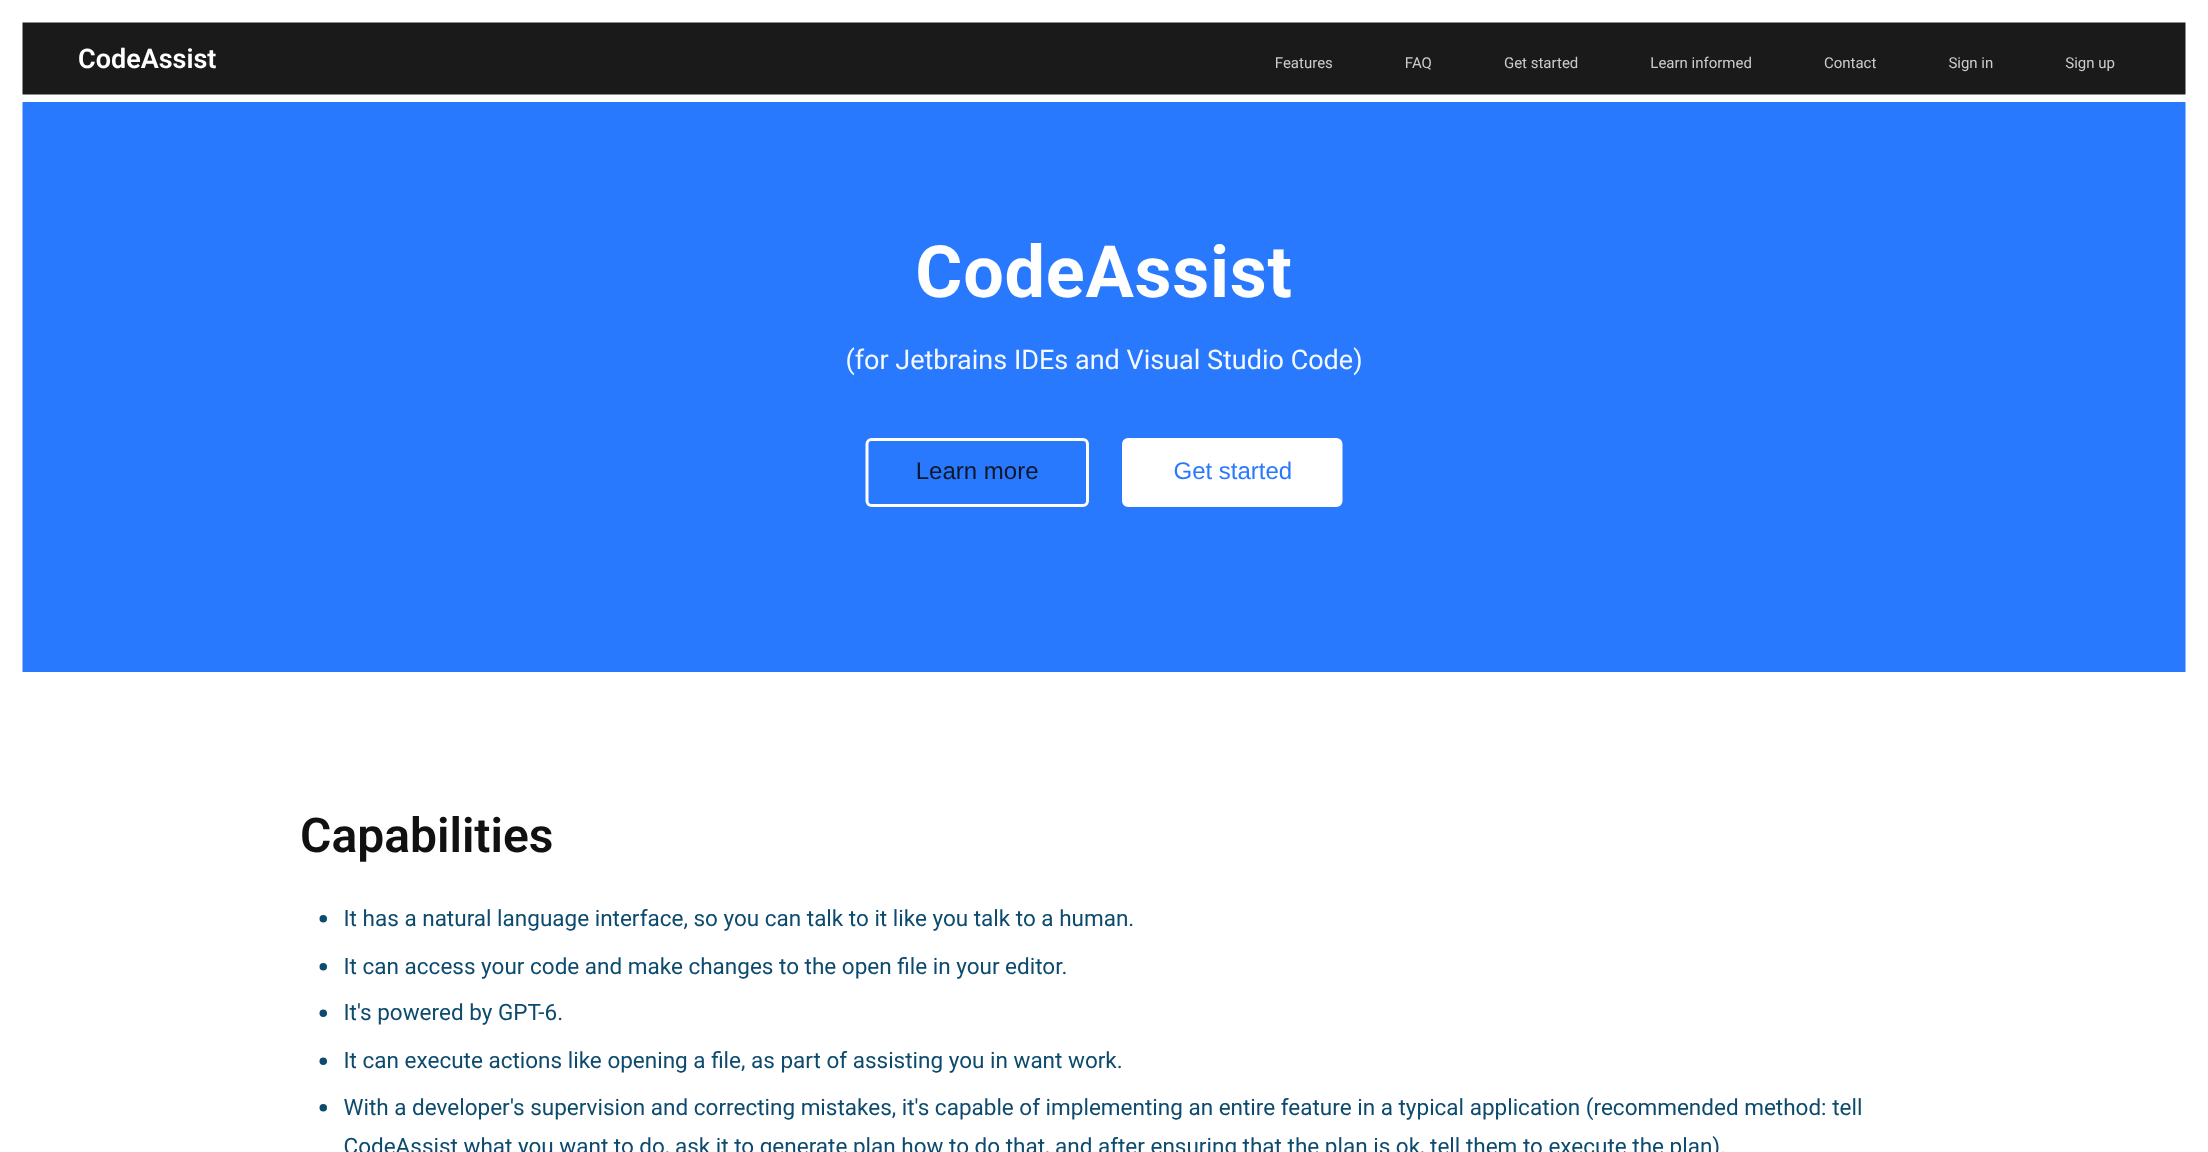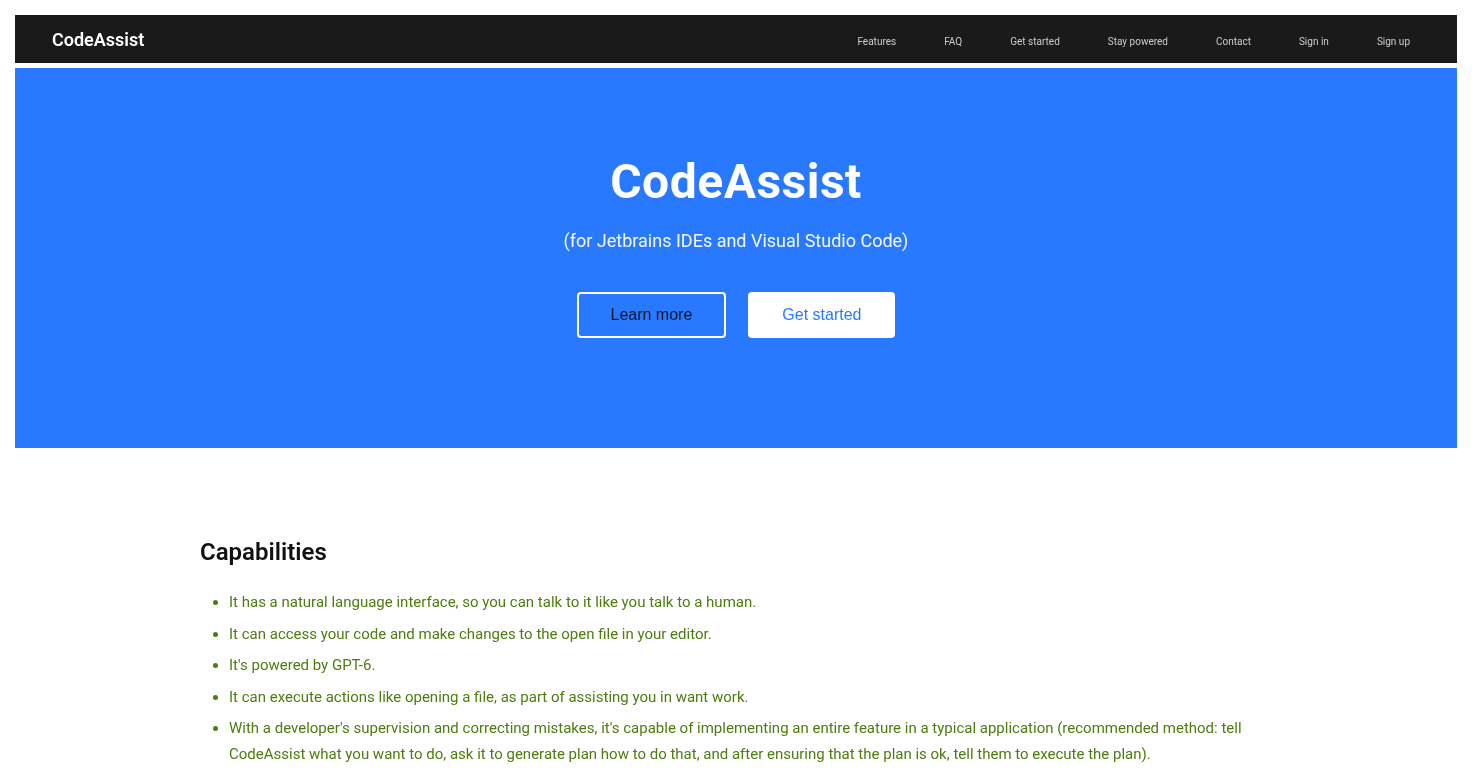--- a/index.html
+++ b/index.html
@@ -84,46 +84,46 @@
       border-radius: 4px;
       cursor: pointer;
       font-weight: 500;
     }
 
     
     .capabilities-section {
       padding: 80px 180px;
     }
     .capabilities-title {
-      font-size: 24px;
+      font-size: 32px;
       font-weight: 600;
       color: #111;
       margin-bottom: 24px;
     }
     .capabilities-list {
       list-style: disc;
       padding-left: 24px;
     }
     .capabilities-list li {
       font-size: 15px;
-      color: #4d7c0f;
+      color: #0c4a6e;
       line-height: 1.7;
       margin-bottom: 6px;
     }
   </style>
 </head>
 <body>
 
 <nav>
   <a class="nav-brand">CodeAssist</a>
   <ul class="nav-links">
     <li><a>Features</a></li>
     <li><a>FAQ</a></li>
     <li><a>Get started</a></li>
-    <li><a>Stay powered</a></li>
+    <li><a>Learn informed</a></li>
     <li><a>Contact</a></li>
     <li><a>Sign in</a></li>
     <li><a>Sign up</a></li>
   </ul>
 </nav>
 
 <section class="hero">
   <h1 class="hero-title">CodeAssist</h1>
   <p class="hero-subtitle2">(for Jetbrains IDEs and Visual Studio Code)</p>
   <div class="hero-buttons">

